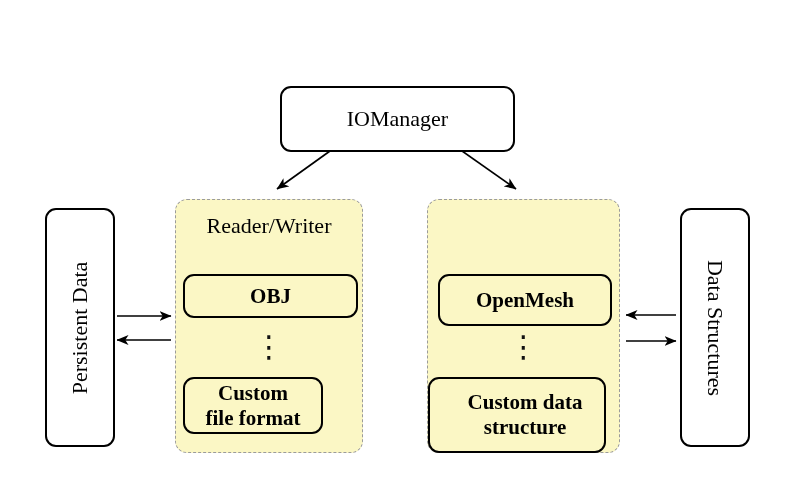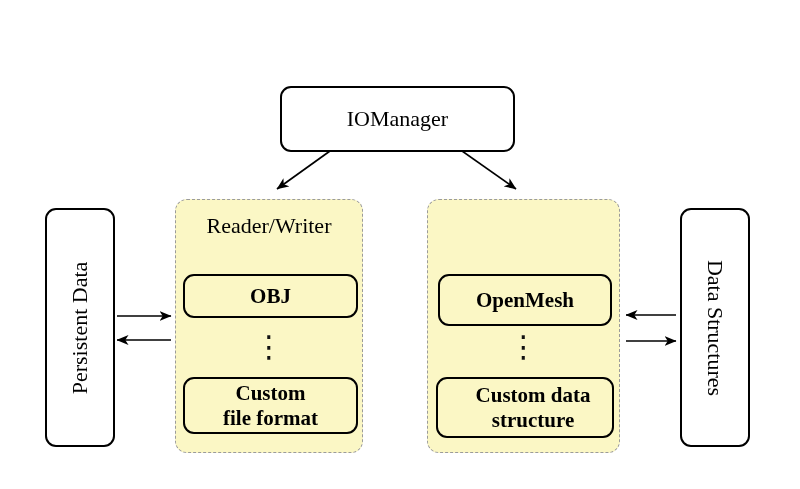--- a/index.html
+++ b/index.html
@@ -63,23 +63,23 @@
     display: flex;
     flex-direction: column;
     align-items: center;
     justify-content: center;
     font-size: 21px;
     line-height: 25px;
     text-align: center;
     font-weight: bold;
   }
   .group-left  .item-top    { left: 7px;  top: 74px;  width: 175px; height: 44px; }
-  .group-left  .item-bottom { left: 7px;  top: 177px; width: 175px; height: 57px; }
+  .group-left  .item-bottom { left: 7px;  top: 177px; width: 140px; height: 57px; }
   .group-right .item-top    { left: 10px; top: 74px;  width: 174px; height: 52px; }
-  .group-right .item-bottom { left: 8px;  top: 177px; width: 178px; height: 61px; padding-left: 16px; }
+  .group-right .item-bottom { left: 0;  top: 177px; width: 178px; height: 76px; padding-left: 16px; }
   .dots {
     position: absolute;
     left: 0; right: 0;
     top: 128px;
     height: 42px;
     text-align: center;
     font-family: "DejaVu Sans", "DejaVu Serif", sans-serif;
     font-size: 30px;
     line-height: 38px;
     color: #111111;

